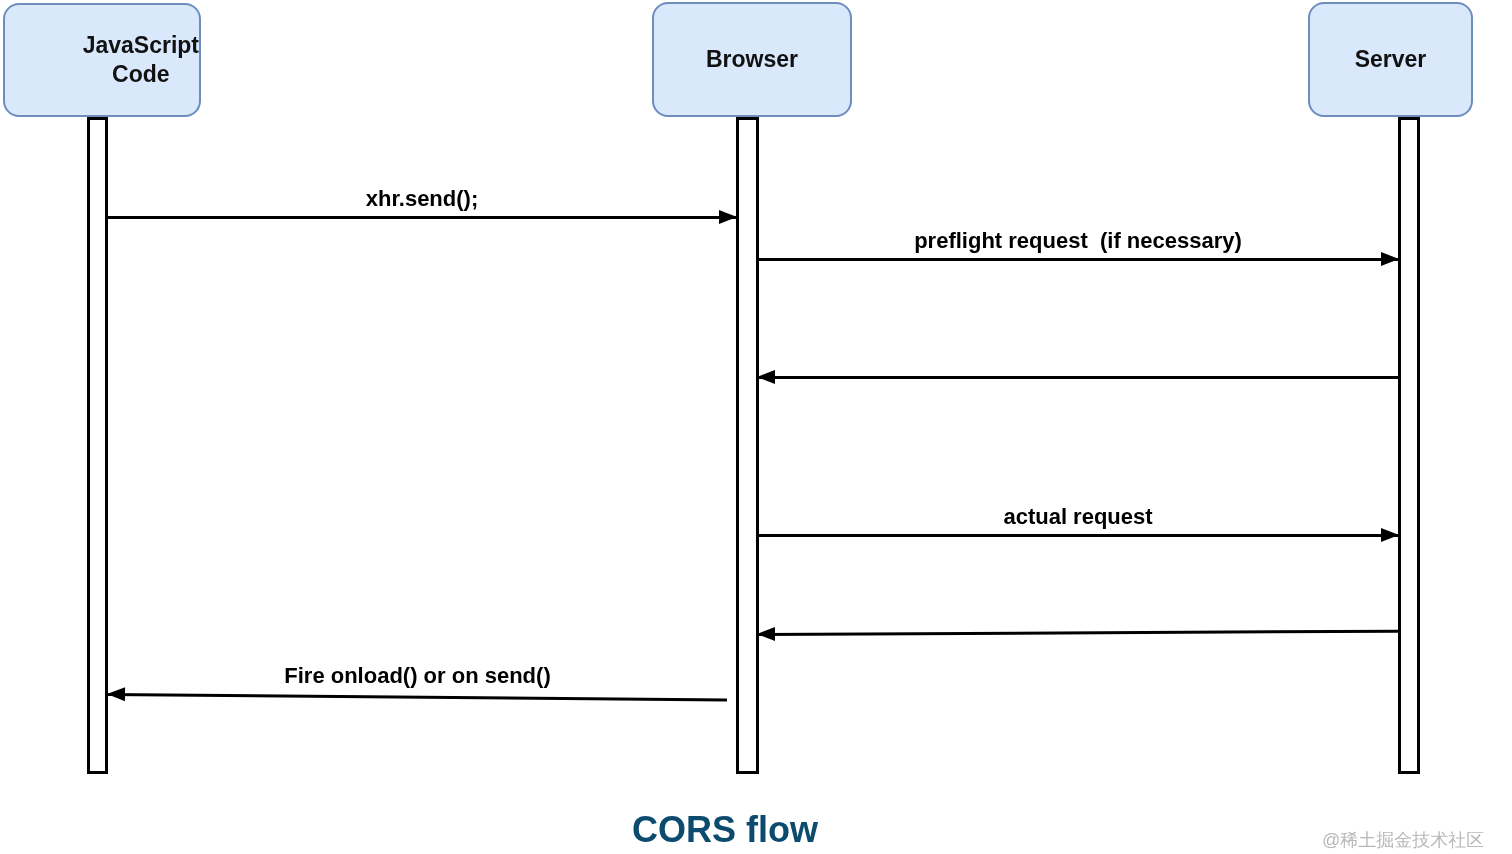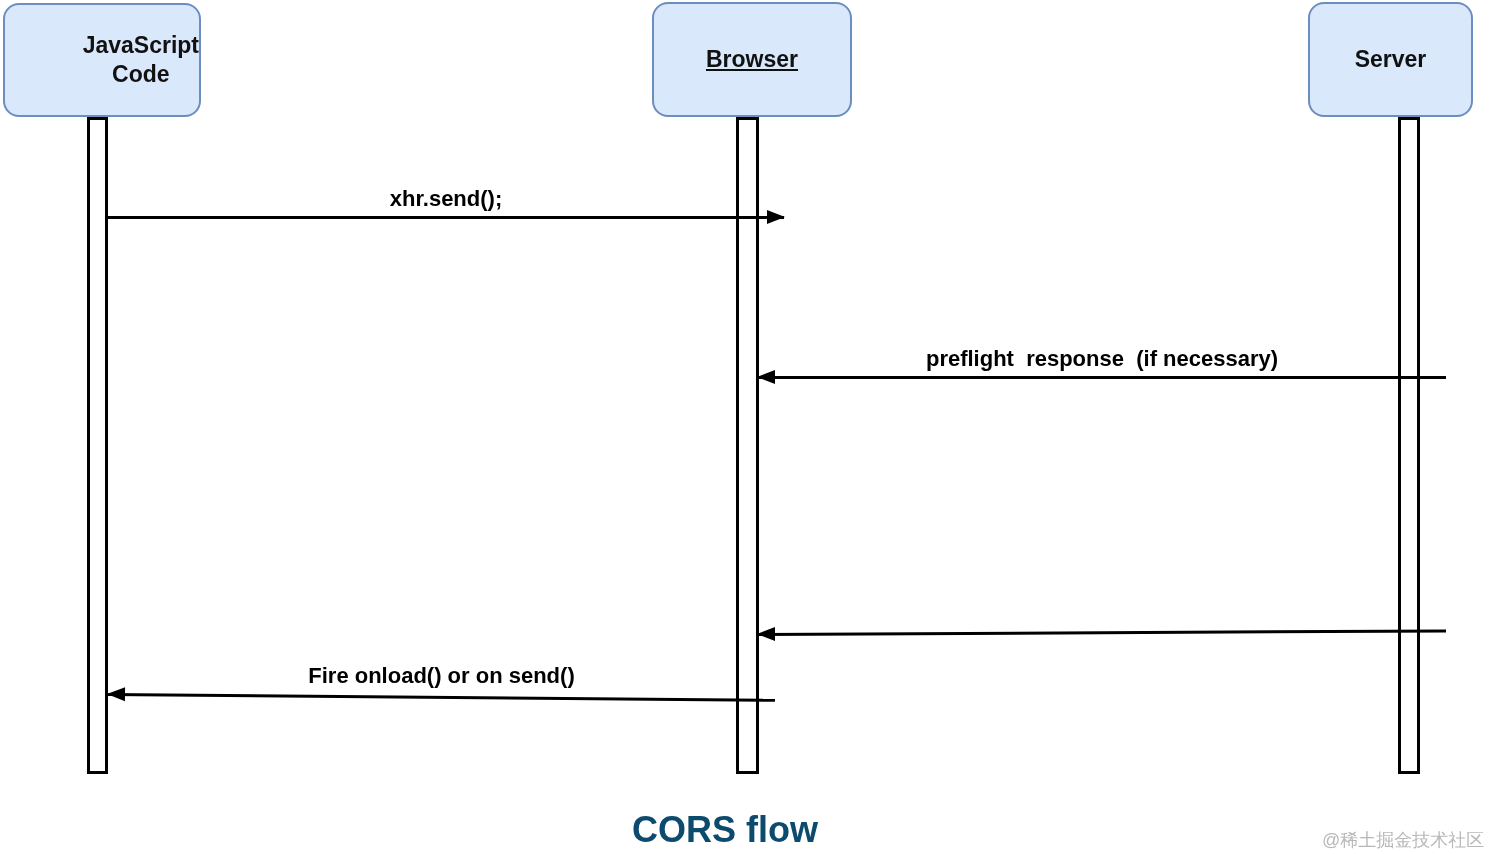--- a/index.html
+++ b/index.html
@@ -23,38 +23,38 @@
     align-items: center;
     justify-content: center;
     text-align: center;
     font-weight: bold;
     font-size: 23px;
     line-height: 1.25;
     color: #111111;
   }
   .actor-label { white-space: pre-line; }
   .box-js      { left: 3px;    top: 3px; width: 198px; height: 114px; justify-content: flex-end; }
-  .box-browser { left: 652px;  top: 2px; width: 200px; height: 115px; text-decoration: underline; }
+  .box-browser { left: 652px;  top: 2px; width: 200px; height: 115px; }
   .box-server  { left: 1308px; top: 2px; width: 165px; height: 115px; }
 
   
   .lifeline {
     position: absolute;
     box-sizing: border-box;
     top: 117px;
     height: 657px;
     background: #ffffff;
     border: 3px solid #000000;
   }
   .line-js      { left: 87px;   width: 21px; }
   .line-browser { left: 736px;  width: 23px; }
   .line-server  { left: 1398px; width: 22px; }
 
   
-  .msg { position: absolute; height: 40px; padding-left: 48px; }
+  .msg { position: absolute; height: 40px; }
   .msg .label {
     position: absolute;
     left: 0; right: 0; top: 0;
     text-align: center;
     font-weight: bold;
     font-size: 22px;
     color: #000000;
     white-space: pre;
   }
   .msg .shaft {
@@ -127,29 +127,42 @@
   <div class="lifeline line-server"></div>
 
   <div class="msg msg-1">
     <div class="label">xhr.send();</div>
     <div class="shaft">
       <div class="line"></div>
       <div class="head head-right"></div>
     </div>
   </div>
 
+  <div class="msg msg-2">
+    <div class="label">preflight request  (if necessary)</div>
+    <div class="shaft">
+      <div class="line"></div>
+      <div class="head head-right"></div>
+    </div>
+  </div>
 
   <div class="msg msg-3">
-    <div class="label">preflight  response  (if necessary)</div>
     <div class="shaft">
       <div class="line"></div>
       <div class="head head-left"></div>
     </div>
   </div>
 
+  <div class="msg msg-4">
+    <div class="label">actual request</div>
+    <div class="shaft">
+      <div class="line"></div>
+      <div class="head head-right"></div>
+    </div>
+  </div>
 
   <div class="msg msg-5">
     <div class="shaft">
       <div class="line"></div>
       <div class="head head-left"></div>
     </div>
   </div>
 
   <div class="msg msg-6">
     <div class="label">Fire onload() or on send()</div>

